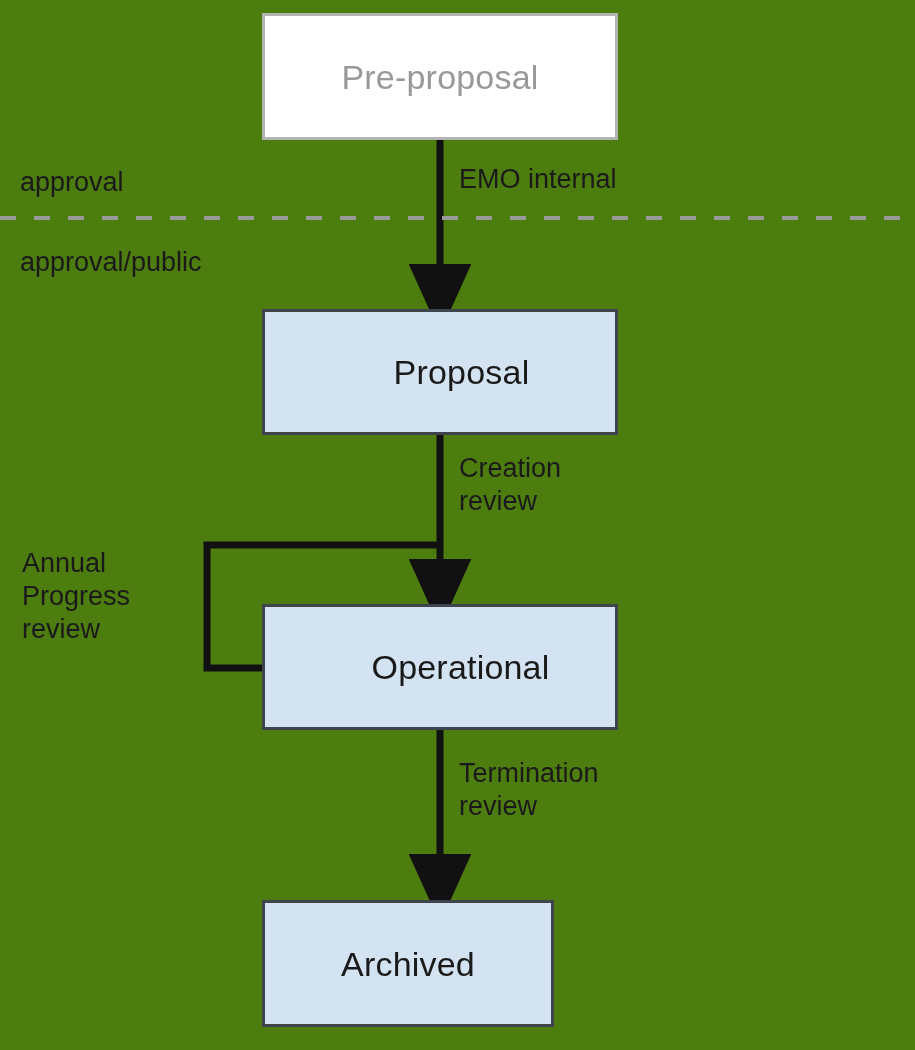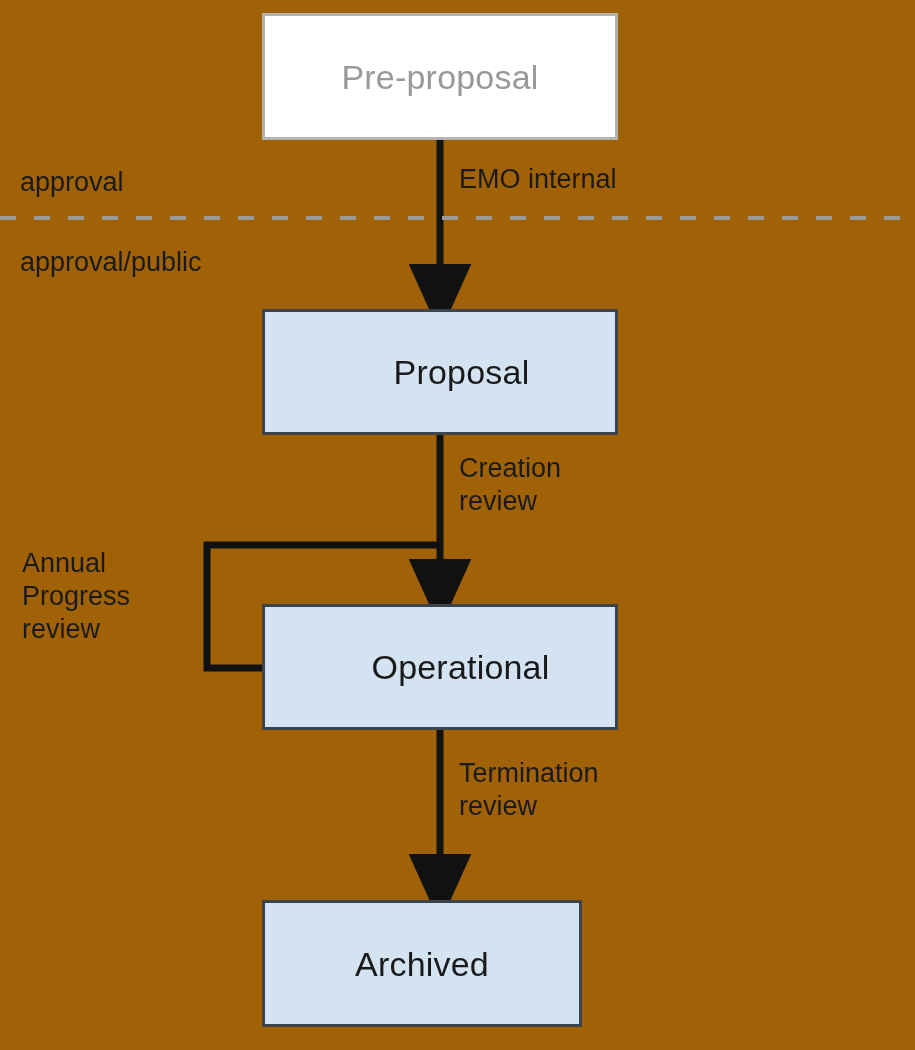--- a/index.html
+++ b/index.html
@@ -7,21 +7,21 @@
     padding: 0;
     background: #ffffff;
   }
   body {
     font-family: "Liberation Sans", sans-serif;
   }
   #canvas {
     position: relative;
     width: 915px;
     height: 1050px;
-    background: #a16207;
+    background: #4d7c0f;
     overflow: hidden;
   }
   #flow-svg {
     position: absolute;
     left: 0;
     top: 0;
     width: 915px;
     height: 1050px;
   }
   .node-box {
@@ -60,21 +60,21 @@
   .box-operational {
     left: 262px;
     top: 604px;
     width: 356px;
     height: 126px;
     padding-left: 41px;
   }
   .box-archived {
     left: 262px;
     top: 900px;
-    width: 320px;
+    width: 292px;
     height: 127px;
   }
   .edge-label {
     position: absolute;
     font-size: 27px;
     line-height: 33px;
     color: #1a1a1a;
     white-space: pre-line;
   }
   .lbl-emo       { left: 459px; top: 163px; }

